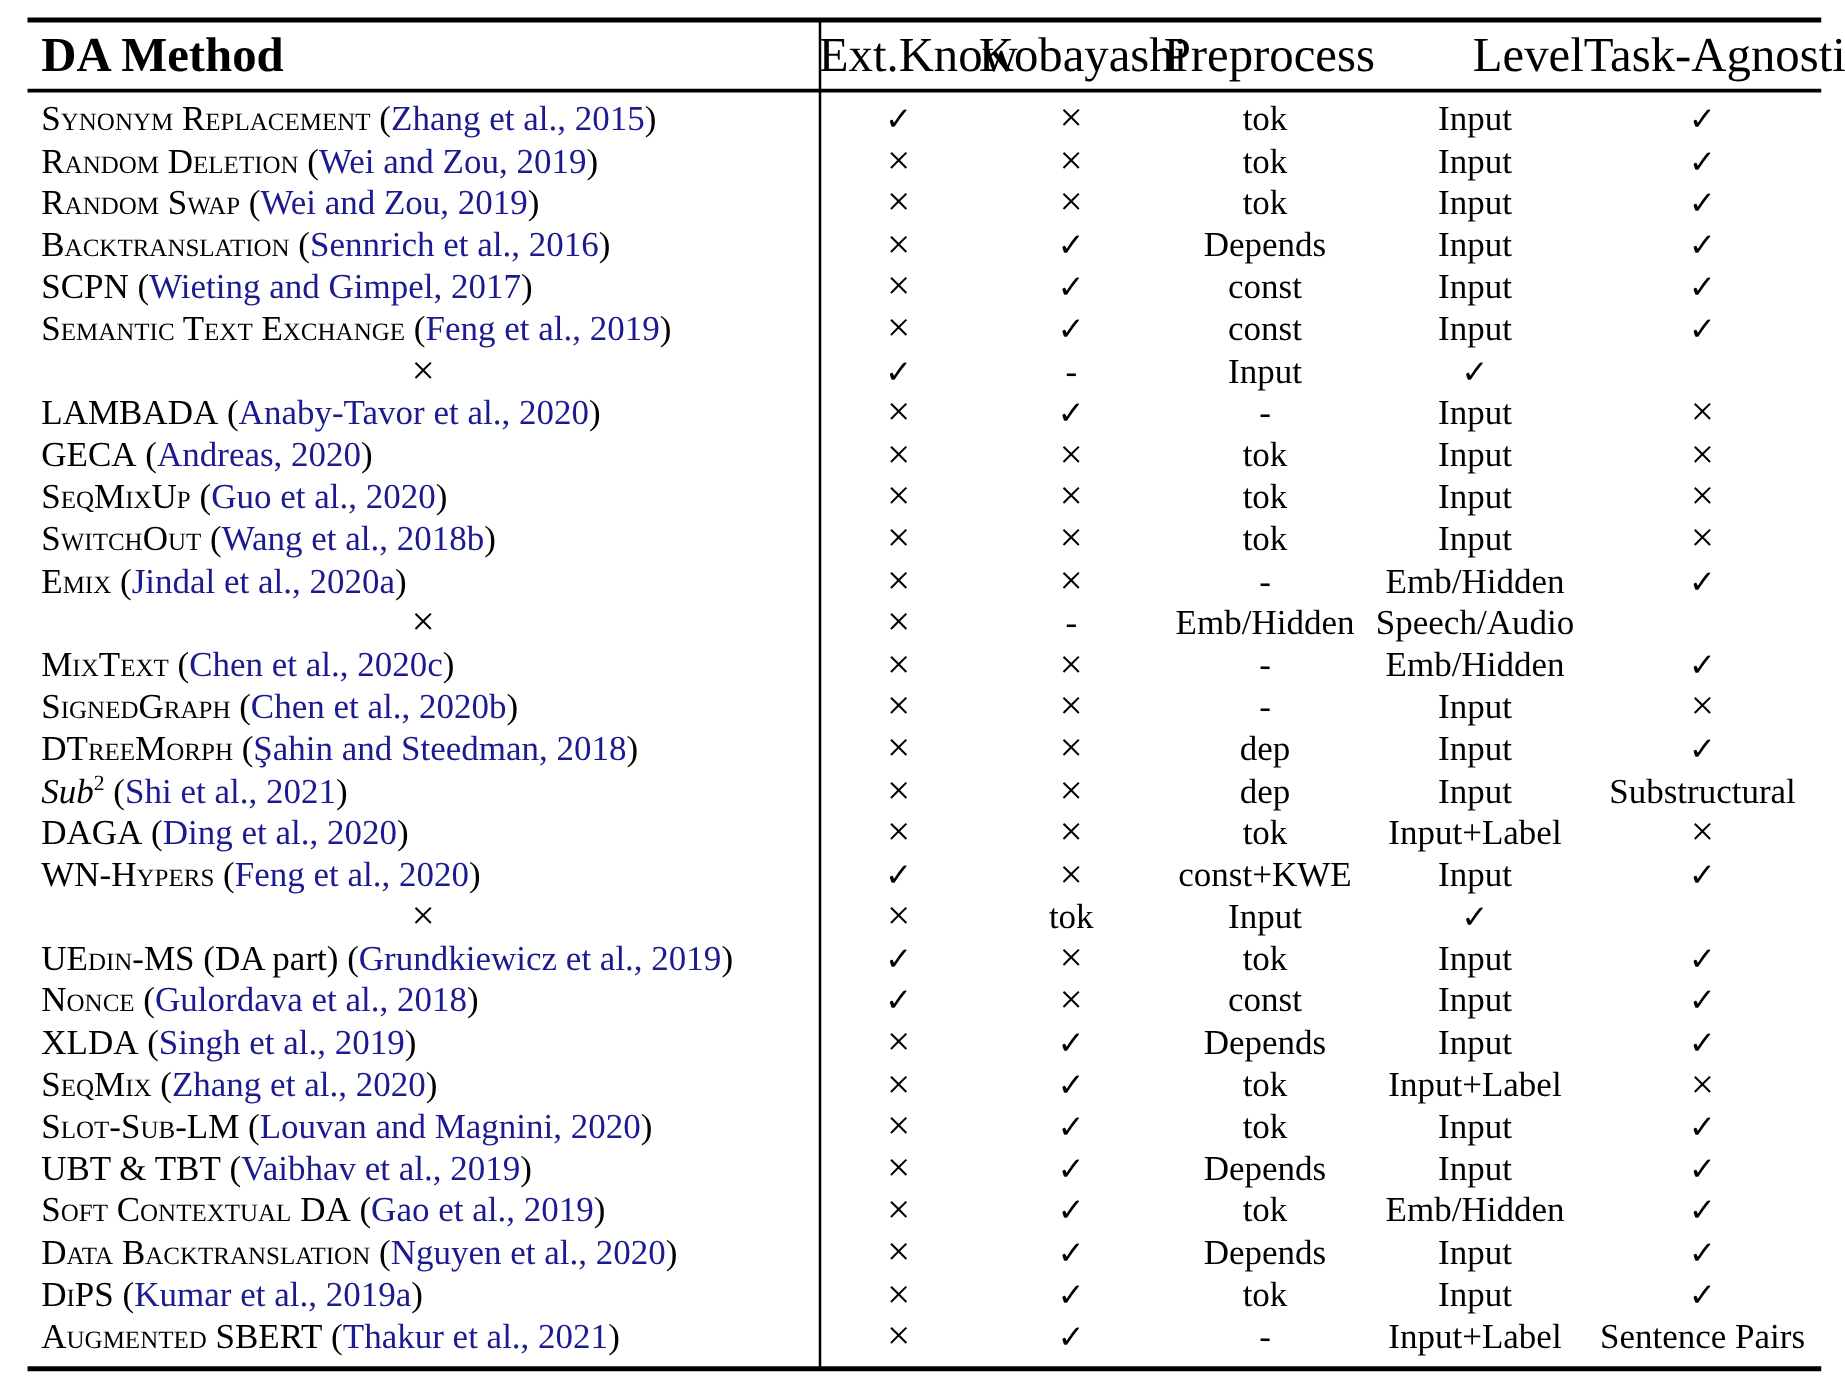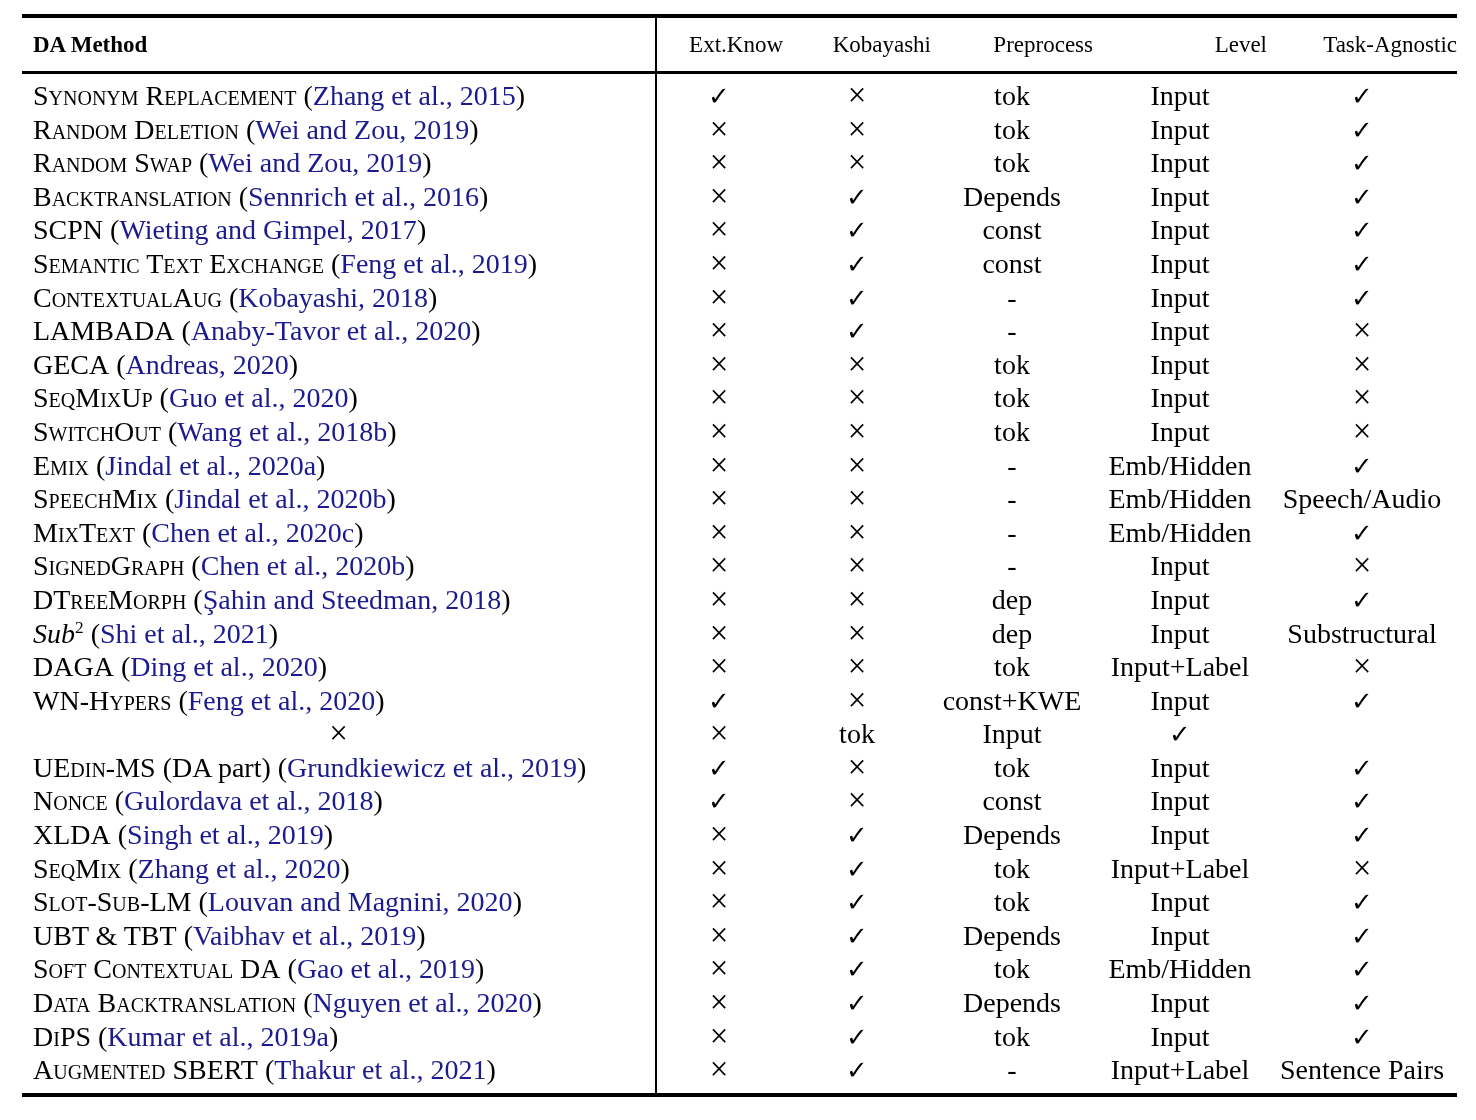--- a/index.html
+++ b/index.html
@@ -22,21 +22,21 @@
   .vline {
     position: absolute;
     left: 633px; top: 3px; bottom: 3px;
     width: 2px; background: #000;
   }
   .grid-row {
     display: grid;
     grid-template-columns: 633px 128px 148px 162px 174px 190px;
     align-items: center;
   }
-  .hrow { height: 53px; font-size: 23px; }
+  .hrow { height: 53px; font-size: 39px; }
   .hcell { text-align: right; white-space: nowrap; }
   .hcell.first { text-align: left; font-weight: bold; padding-left: 11px; }
   .tbody { padding: 5px 0 6px 0; }
   .brow { height: 33.6px; font-size: 28px; }
   .cell { white-space: nowrap; }
   .cell.center { text-align: center; }
   .method { padding-left: 11px; overflow: visible; }
   .mname { font-variant: small-caps; margin-top: 16px; }
   .mathname { font-style: italic; }
   .mathname sup { font-size: 0.62em; font-style: normal; vertical-align: super; line-height: 0; }
@@ -117,21 +117,20 @@
       </div>
       <div class="grid-row brow">
         <div class="cell method"><span class="mname">Semantic Text Exchange</span><span class="paren"> (</span><a class="cite">Feng et al., 2019</a><span class="paren">)</span></div>
         <div class="cell center"><span class="cross">×</span></div>
         <div class="cell center"><span class="check">✓</span></div>
         <div class="cell center"><span class="val">const</span></div>
         <div class="cell center"><span class="val">Input</span></div>
         <div class="cell center"><span class="check">✓</span></div>
       </div>
       <div class="grid-row brow">
-        <div class="cell method"><span class="mname">ContextualAug</span><span class="paren"> (</span><a class="cite">Kobayashi, 2018</a><span class="paren">)</span></div>
         <div class="cell center"><span class="cross">×</span></div>
         <div class="cell center"><span class="check">✓</span></div>
         <div class="cell center"><span class="val">-</span></div>
         <div class="cell center"><span class="val">Input</span></div>
         <div class="cell center"><span class="check">✓</span></div>
       </div>
       <div class="grid-row brow">
         <div class="cell method"><span class="mname">LAMBADA</span><span class="paren"> (</span><a class="cite">Anaby-Tavor et al., 2020</a><span class="paren">)</span></div>
         <div class="cell center"><span class="cross">×</span></div>
         <div class="cell center"><span class="check">✓</span></div>
@@ -165,21 +164,20 @@
       </div>
       <div class="grid-row brow">
         <div class="cell method"><span class="mname">Emix</span><span class="paren"> (</span><a class="cite">Jindal et al., 2020a</a><span class="paren">)</span></div>
         <div class="cell center"><span class="cross">×</span></div>
         <div class="cell center"><span class="cross">×</span></div>
         <div class="cell center"><span class="val">-</span></div>
         <div class="cell center"><span class="val">Emb/Hidden</span></div>
         <div class="cell center"><span class="check">✓</span></div>
       </div>
       <div class="grid-row brow">
-        <div class="cell method"><span class="mname">SpeechMix</span><span class="paren"> (</span><a class="cite">Jindal et al., 2020b</a><span class="paren">)</span></div>
         <div class="cell center"><span class="cross">×</span></div>
         <div class="cell center"><span class="cross">×</span></div>
         <div class="cell center"><span class="val">-</span></div>
         <div class="cell center"><span class="val">Emb/Hidden</span></div>
         <div class="cell center"><span class="val">Speech/Audio</span></div>
       </div>
       <div class="grid-row brow">
         <div class="cell method"><span class="mname">MixText</span><span class="paren"> (</span><a class="cite">Chen et al., 2020c</a><span class="paren">)</span></div>
         <div class="cell center"><span class="cross">×</span></div>
         <div class="cell center"><span class="cross">×</span></div>

